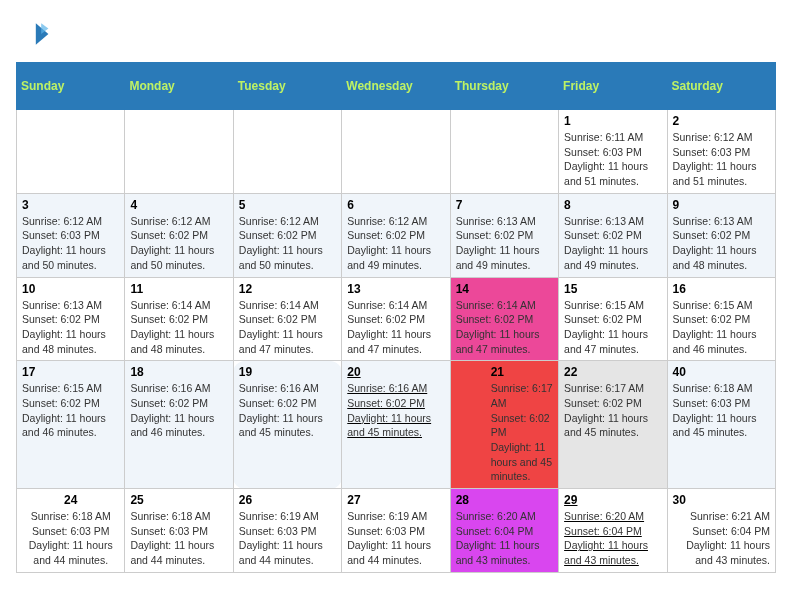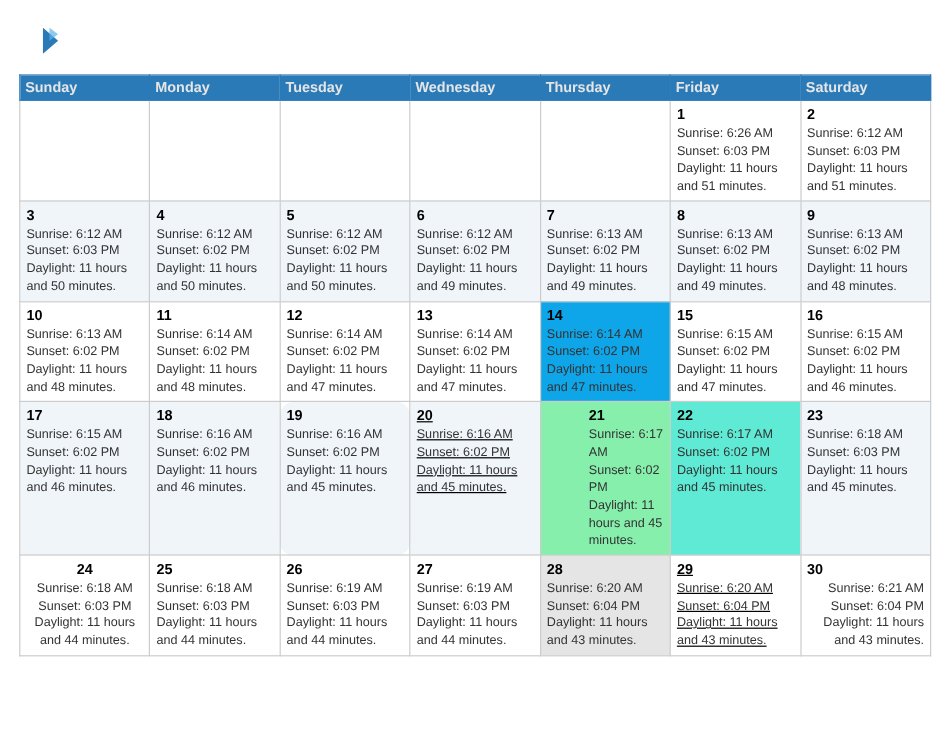--- a/index.html
+++ b/index.html
@@ -45,22 +45,22 @@
       color: #555;
       margin-top: 2px;
     }
     .calendar {
       width: 100%;
       border-collapse: collapse;
       font-size: 11px;
     }
     .calendar th {
       background: #2a7ab8;
-      color: #e5e5e5;
-      padding: 3px 4px;
+      color: #bef264;
+      padding: 16px 4px;
       text-align: left;
       font-size: 12px;
       border: 1px solid #2a7ab8;
     }
     .calendar td {
       border: 1px solid #ccc;
       vertical-align: top;
       padding: 4px 5px;
       width: calc(100% / 7);
       min-height: 80px;
@@ -122,21 +122,21 @@
   </thead>
   <tbody id="calendar-body">
   <tr>
         <td class="empty-cell"></td>
         <td class="empty-cell"></td>
         <td class="empty-cell"></td>
         <td class="empty-cell"></td>
         <td class="empty-cell"></td>
         <td style="background: rgb(255, 255, 255);">
           <span class="day-num">1</span>
-          <div class="day-info" style="white-space: pre-line;">Sunrise: 6:26 AM
+          <div class="day-info" style="white-space: pre-line;">Sunrise: 6:11 AM
 Sunset: 6:03 PM
 Daylight: 11 hours and 51 minutes.</div>
         </td>
         <td style="background: rgb(255, 255, 255);">
           <span class="day-num">2</span>
           <div class="day-info" style="white-space: pre-line;">Sunrise: 6:12 AM
 Sunset: 6:03 PM
 Daylight: 11 hours and 51 minutes.</div>
         </td>
       </tr>
@@ -202,21 +202,21 @@
           <div class="day-info" style="white-space: pre-line;">Sunrise: 6:14 AM
 Sunset: 6:02 PM
 Daylight: 11 hours and 47 minutes.</div>
         </td>
         <td style="background: rgb(255, 255, 255); margin-top: 16px;">
           <span class="day-num">13</span>
           <div class="day-info" style="white-space: pre-line;">Sunrise: 6:14 AM
 Sunset: 6:02 PM
 Daylight: 11 hours and 47 minutes.</div>
         </td>
-        <td style="background: #0ea5e9;">
+        <td style="background: #ec4899;">
           <span class="day-num">14</span>
           <div class="day-info" style="white-space: pre-line;">Sunrise: 6:14 AM
 Sunset: 6:02 PM
 Daylight: 11 hours and 47 minutes.</div>
         </td>
         <td style="background: rgb(255, 255, 255);">
           <span class="day-num">15</span>
           <div class="day-info" style="white-space: pre-line;">Sunrise: 6:15 AM
 Sunset: 6:02 PM
 Daylight: 11 hours and 47 minutes.</div>
@@ -246,34 +246,34 @@
           <div class="day-info" style="white-space: pre-line;">Sunrise: 6:16 AM
 Sunset: 6:02 PM
 Daylight: 11 hours and 45 minutes.</div>
         </td>
         <td style="background: rgb(240, 245, 250); text-decoration: underline;">
           <span class="day-num">20</span>
           <div class="day-info" style="white-space: pre-line;">Sunrise: 6:16 AM
 Sunset: 6:02 PM
 Daylight: 11 hours and 45 minutes.</div>
         </td>
-        <td style="background: #86efac; padding-left: 40px;">
+        <td style="background: #ef4444; padding-left: 40px;">
           <span class="day-num">21</span>
           <div class="day-info" style="white-space: pre-line;">Sunrise: 6:17 AM
 Sunset: 6:02 PM
 Daylight: 11 hours and 45 minutes.</div>
         </td>
-        <td style="background: #5eead4;">
+        <td style="background: #e5e5e5;">
           <span class="day-num">22</span>
           <div class="day-info" style="white-space: pre-line;">Sunrise: 6:17 AM
 Sunset: 6:02 PM
 Daylight: 11 hours and 45 minutes.</div>
         </td>
         <td style="background: rgb(240, 245, 250);">
-          <span class="day-num">23</span>
+          <span class="day-num">40</span>
           <div class="day-info" style="white-space: pre-line;">Sunrise: 6:18 AM
 Sunset: 6:03 PM
 Daylight: 11 hours and 45 minutes.</div>
         </td>
       </tr>
       <tr>
         <td style="background: rgb(255, 255, 255); text-align: center;">
           <span class="day-num">24</span>
           <div class="day-info" style="white-space: pre-line;">Sunrise: 6:18 AM
 Sunset: 6:03 PM
@@ -290,21 +290,21 @@
           <div class="day-info" style="white-space: pre-line;">Sunrise: 6:19 AM
 Sunset: 6:03 PM
 Daylight: 11 hours and 44 minutes.</div>
         </td>
         <td style="background: rgb(255, 255, 255);">
           <span class="day-num">27</span>
           <div class="day-info" style="white-space: pre-line;">Sunrise: 6:19 AM
 Sunset: 6:03 PM
 Daylight: 11 hours and 44 minutes.</div>
         </td>
-        <td style="background: #e5e5e5; margin-top: 16px;">
+        <td style="background: #d946ef; margin-top: 16px;">
           <span class="day-num">28</span>
           <div class="day-info" style="white-space: pre-line;">Sunrise: 6:20 AM
 Sunset: 6:04 PM
 Daylight: 11 hours and 43 minutes.</div>
         </td>
         <td style="background: rgb(255, 255, 255); text-decoration: underline;">
           <span class="day-num">29</span>
           <div class="day-info" style="white-space: pre-line;">Sunrise: 6:20 AM
 Sunset: 6:04 PM
 Daylight: 11 hours and 43 minutes.</div>

